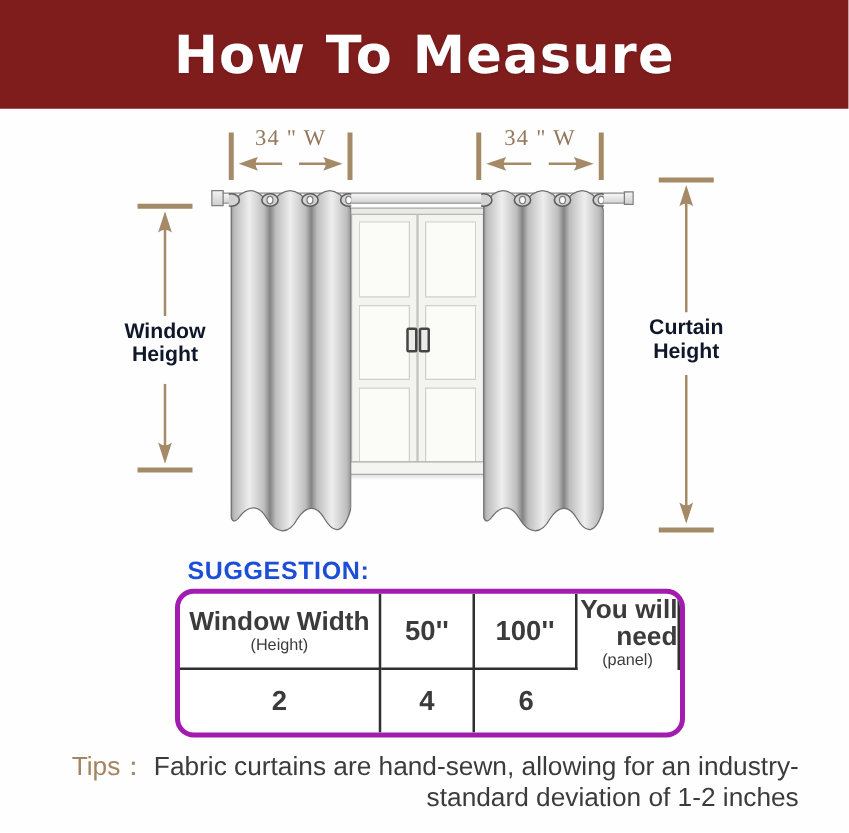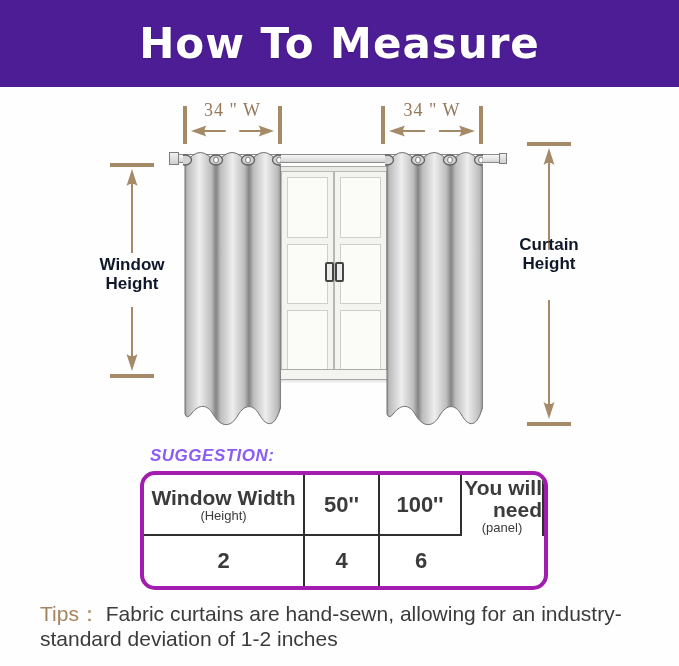--- a/index.html
+++ b/index.html
@@ -1,20 +1,20 @@
 <!DOCTYPE html>
 <html><head>
 <meta charset="utf-8">
 <style>
   html,body{margin:0;padding:0;background:#ffffff;}
   .canvas{position:relative;width:679px;height:666px;background:#fefefe;overflow:hidden;
           font-family:"Liberation Sans",sans-serif;}
 
   
-  .banner{position:absolute;left:0;top:0;width:679px;height:87px;background:#4c1d95;
+  .banner{position:absolute;left:0;top:0;width:679px;height:87px;background:#7f1d1d;
           display:flex;align-items:center;justify-content:center;}
   .banner h1{margin:0;color:#ffffff;font-family:"DejaVu Sans",sans-serif;
              font-size:42px;font-weight:800;letter-spacing:1px;
              text-shadow:0 1px 2px rgba(0,0,0,.15);}
 
   
   .stage{position:absolute;left:0;top:87px;width:679px;height:355px;}
 
   
   .window{position:absolute;left:277px;top:79px;width:112px;height:210px;
@@ -58,36 +58,36 @@
   
   .vcap{position:absolute;height:4px;background:#a58a67;z-index:4;}
   .vseg{position:absolute;width:16px;z-index:4;}
   .vlabel{position:absolute;text-align:center;font-weight:bold;font-size:17px;
           line-height:19px;color:#0f172a;z-index:4;}
 
   .tan-stroke{stroke:#a58a67;stroke-width:2;}
   .tan-fill{fill:#a58a67;}
 
   
-  .suggestion{position:absolute;left:150px;top:446px;font-size:17px;font-weight:bold;
-              color:#8b5cf6;letter-spacing:.5px;font-style:italic;}
+  .suggestion{position:absolute;left:150px;top:446px;font-size:20px;font-weight:bold;
+              color:#1d4ed8;letter-spacing:.5px;}
   .ctable{position:absolute;left:140px;top:471px;width:400px;height:111px;
           border:4px solid #a21caf;border-radius:15px;overflow:hidden;
           display:grid;grid-template-columns:161px 75px 82px 1fr;
           grid-template-rows:61px 1fr;background:#ffffff;color:#3b3b3b;}
   .cell{display:flex;flex-direction:column;align-items:center;justify-content:center;
         border-right:2px solid #2f2f2f;border-bottom:2px solid #2f2f2f;}
   .cell.last-col{border-right:none;}
   .cell.last-row{border-bottom:none;text-align:right;}
   .cell .big{font-size:21px;font-weight:bold;line-height:22px;}
   .cell .sub{font-size:13px;line-height:14px;}
   .cell .val{font-size:22px;font-weight:600;}
 
   
-  .tips{position:absolute;left:40px;top:601px;width:599px;text-align:left;
+  .tips{position:absolute;left:40px;top:601px;width:599px;text-align:right;
         font-size:21px;line-height:25px;color:#3b3b3b;}
   .tips .tlabel{color:#a5845f;}
 </style>
 </head>
 <body>
 
 <div class="canvas">
 
   <div class="banner">
     <h1>How To Measure</h1>
@@ -195,21 +195,21 @@
       <line class="tan-stroke" x1="8" y1="0" x2="8" y2="51"></line>
       <path class="tan-fill" d="M8 64 L2.5 47 Q8 51.5 13.5 47 Z"></path>
     </svg>
     <div class="vcap" style="left:110px;top:287px;width:44px;"></div>
 
     <div class="vcap" style="left:527px;top:55px;width:44px;"></div>
     <svg class="vseg" style="left:541px;top:61px;height:102px;" viewBox="0 0 16 102">
       <path class="tan-fill" d="M8 0 L2.5 17 Q8 12.5 13.5 17 Z"></path>
       <line class="tan-stroke" x1="8" y1="13" x2="8" y2="102"></line>
     </svg>
-    <div class="vlabel" style="left:499px;top:148px;width:100px;">
+    <div class="vlabel" style="left:499px;top:165px;width:100px;">
       <div>Curtain</div>
       <div>Height</div>
     </div>
     <svg class="vseg" style="left:541px;top:213px;height:119px;" viewBox="0 0 16 119">
       <line class="tan-stroke" x1="8" y1="0" x2="8" y2="106"></line>
       <path class="tan-fill" d="M8 119 L2.5 102 Q8 106.5 13.5 102 Z"></path>
     </svg>
     <div class="vcap" style="left:527px;top:335px;width:44px;"></div>
   </div>
 

